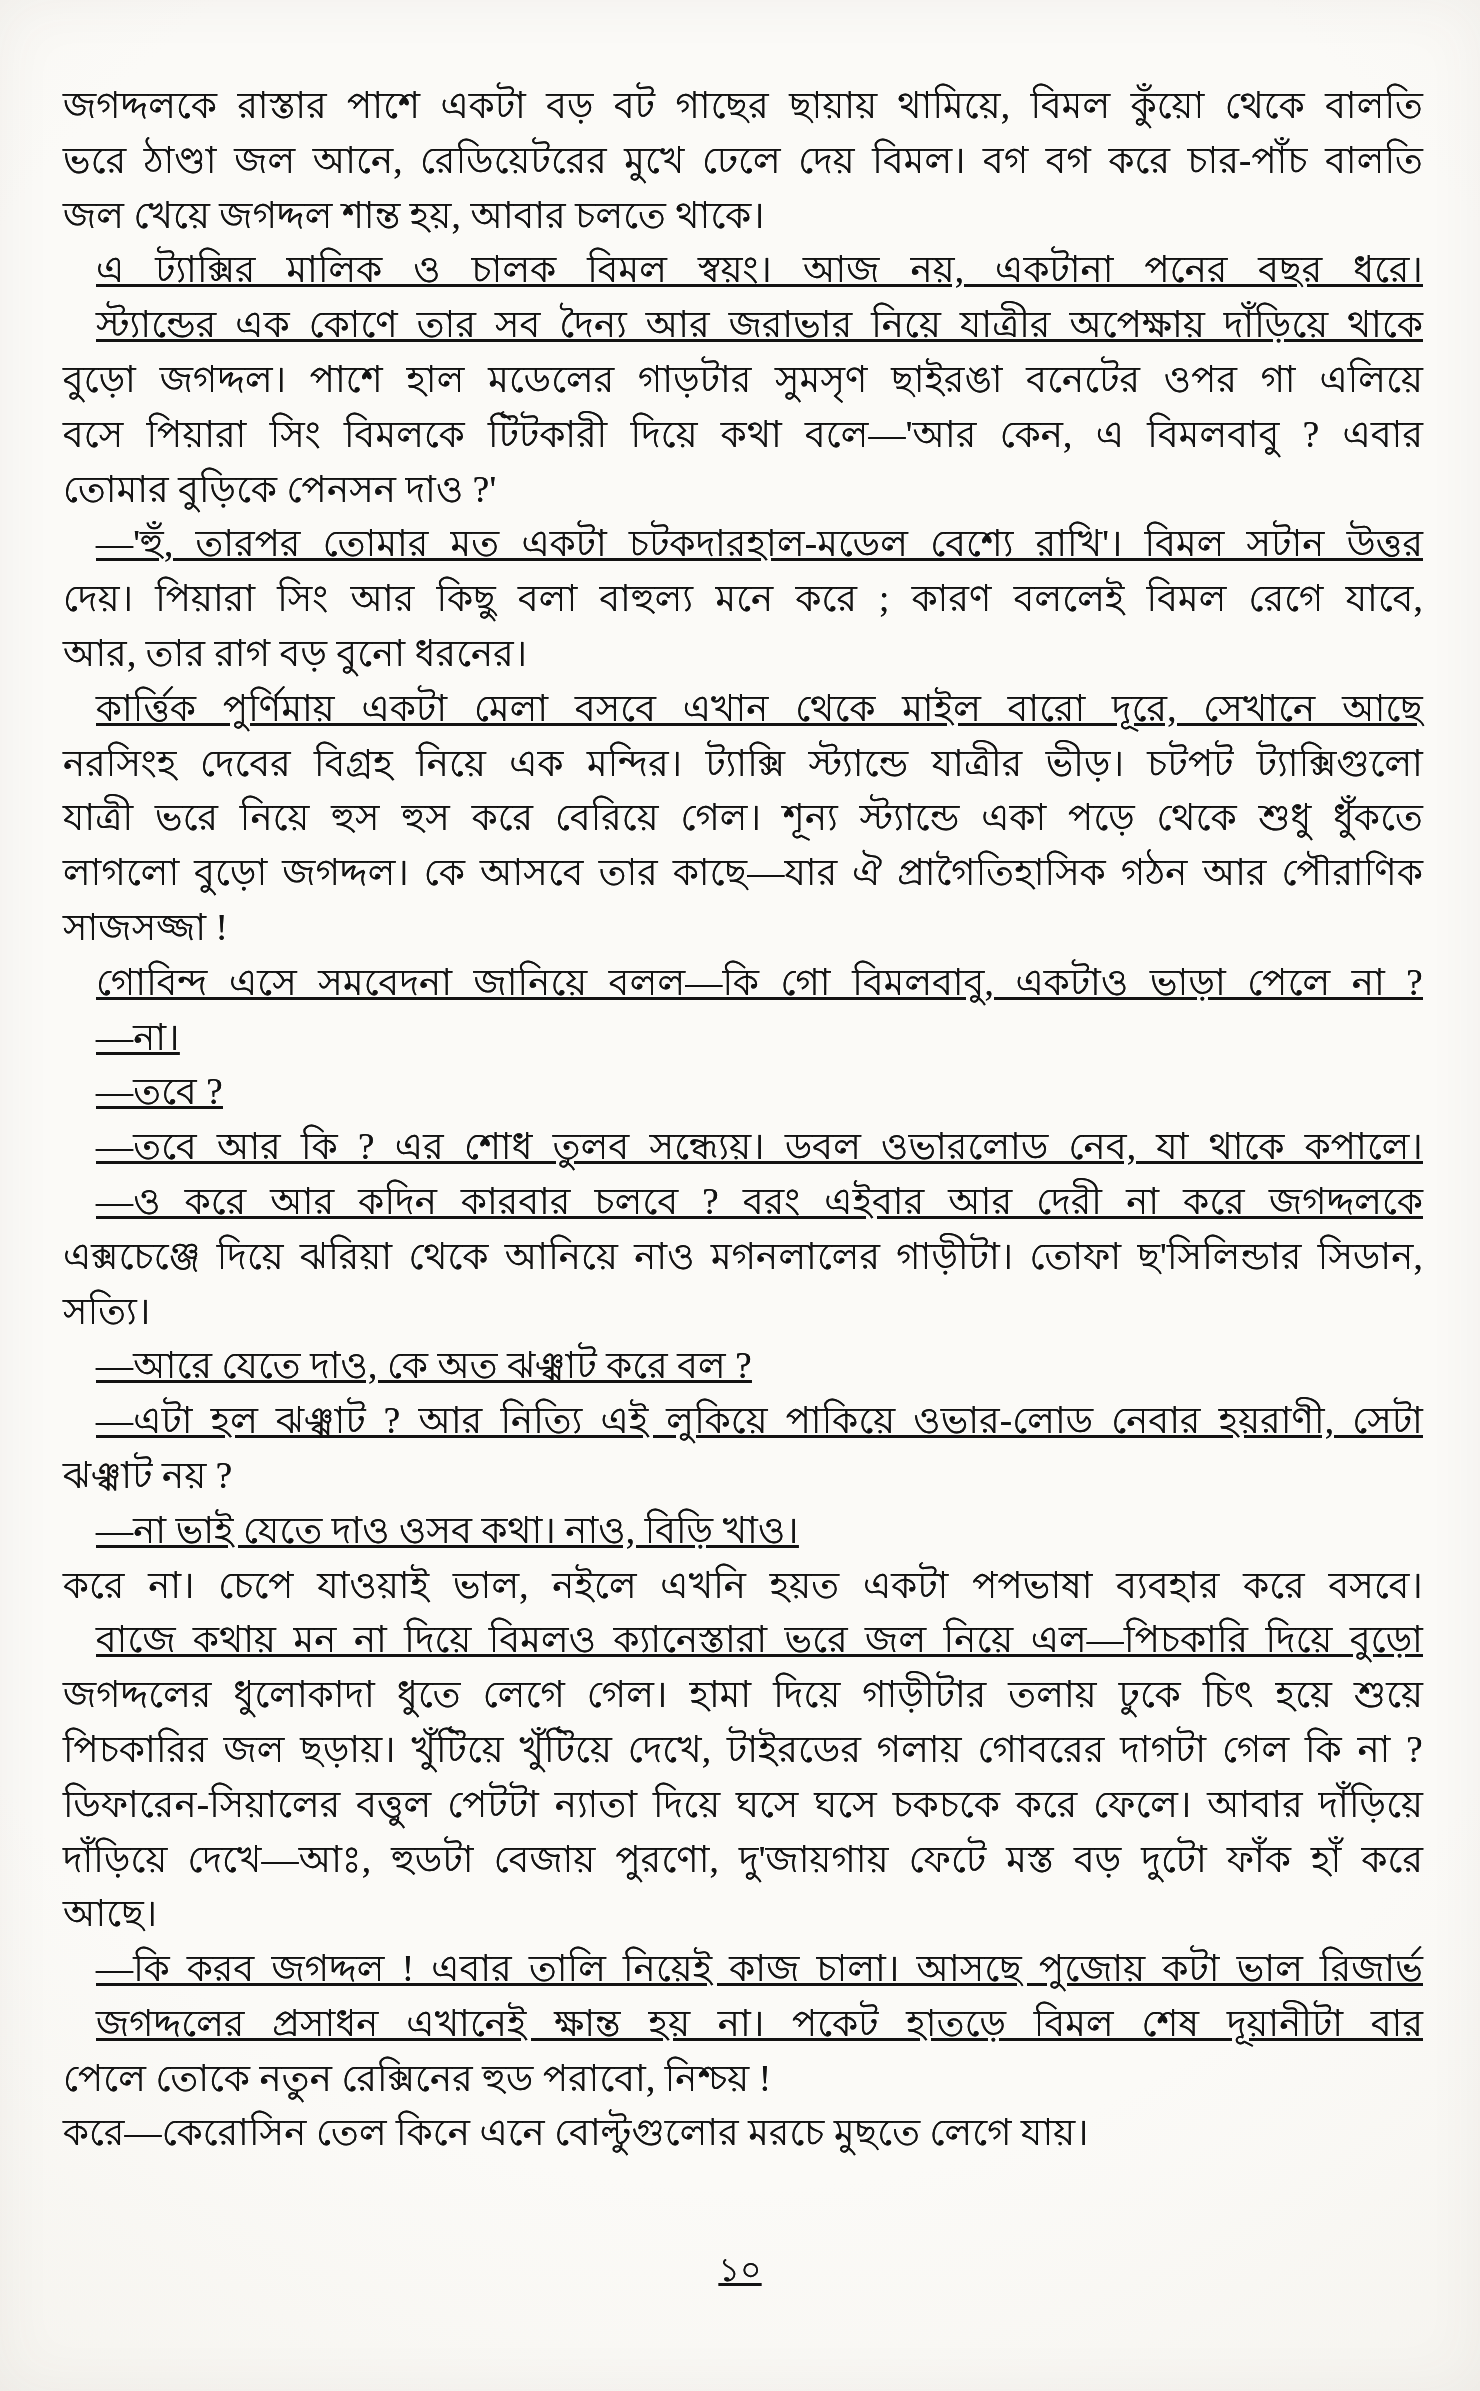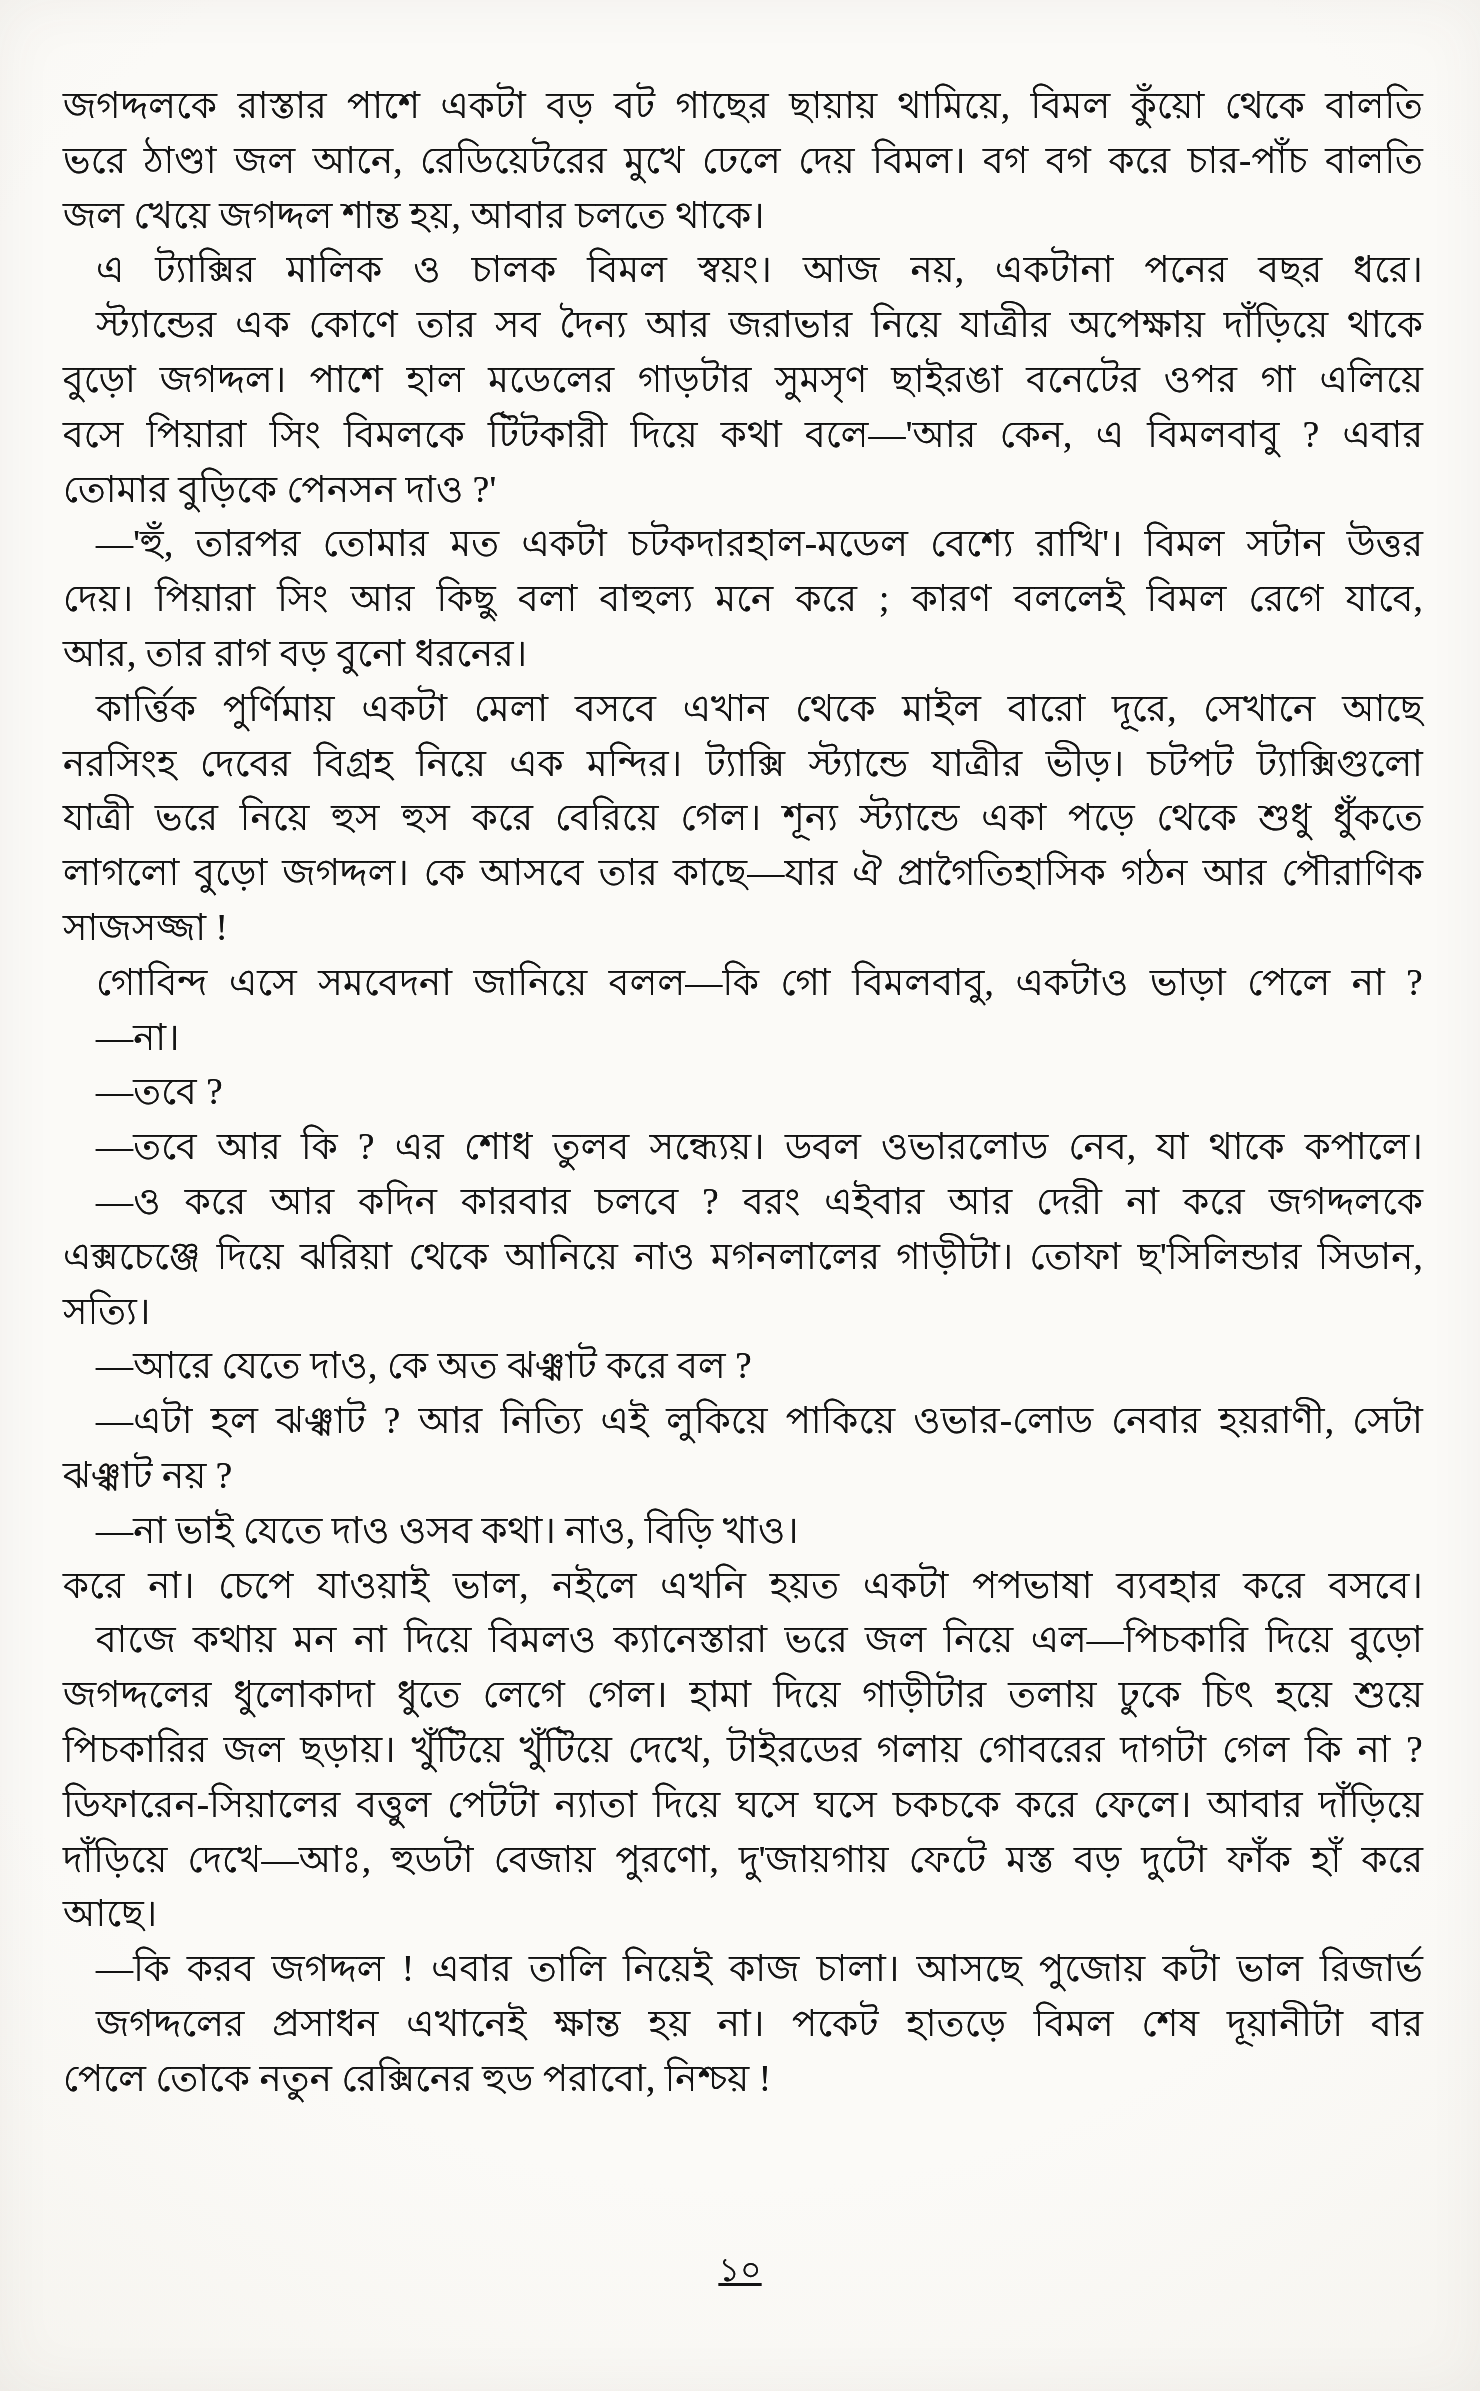--- a/index.html
+++ b/index.html
@@ -37,20 +37,21 @@
     white-space: nowrap;
     text-align: left;
   }
   .line.just {
     white-space: normal;
     text-align: justify;
     text-align-last: justify;
   }
   .line.indent {
     padding-left: 33px;
+    text-decoration: underline;
   }
   .page-number {
     position: absolute;
     top: 2244px;
     left: 0;
     width: 100%;
     text-align: center;
     font-size: 33px;
     color: #131313;
     text-shadow: 0 0 0.5px rgba(0,0,0,0.85);
@@ -92,15 +93,16 @@
       <div class="line just">করে না। চেপে যাওয়াই ভাল, নইলে এখনি হয়ত একটা পপভাষা ব্যবহার করে বসবে।</div>
       <div class="line indent just">বাজে কথায় মন না দিয়ে বিমলও ক্যানেস্তারা ভরে জল নিয়ে এল—পিচকারি দিয়ে বুড়ো</div>
       <div class="line just">জগদ্দলের ধুলোকাদা ধুতে লেগে গেল। হামা দিয়ে গাড়ীটার তলায় ঢুকে চিৎ হয়ে শুয়ে</div>
       <div class="line just">পিচকারির জল ছড়ায়। খুঁটিয়ে খুঁটিয়ে দেখে, টাইরডের গলায় গোবরের দাগটা গেল কি না ?</div>
       <div class="line just">ডিফারেন-সিয়ালের বত্তুল পেটটা ন্যাতা দিয়ে ঘসে ঘসে চকচকে করে ফেলে। আবার দাঁড়িয়ে</div>
       <div class="line just">দাঁড়িয়ে দেখে—আঃ, হুডটা বেজায় পুরণো, দু'জায়গায় ফেটে মস্ত বড় দুটো ফাঁক হাঁ করে</div>
       <div class="line">আছে।</div>
       <div class="line indent just">—কি করব জগদ্দল ! এবার তালি নিয়েই কাজ চালা। আসছে পুজোয় কটা ভাল রিজার্ভ</div>
       <div class="line indent just">জগদ্দলের প্রসাধন এখানেই ক্ষান্ত হয় না। পকেট হাতড়ে বিমল শেষ দূয়ানীটা বার</div>
       <div class="line">পেলে তোকে নতুন রেক্সিনের হুড পরাবো, নিশ্চয় !</div>
+      <div class="line">করে—কেরোসিন তেল কিনে এনে বোল্টুগুলোর মরচে মুছতে লেগে যায়।</div>
     </div>
   <div class="page-number">১০</div>
 </div>
 
 </body></html>

